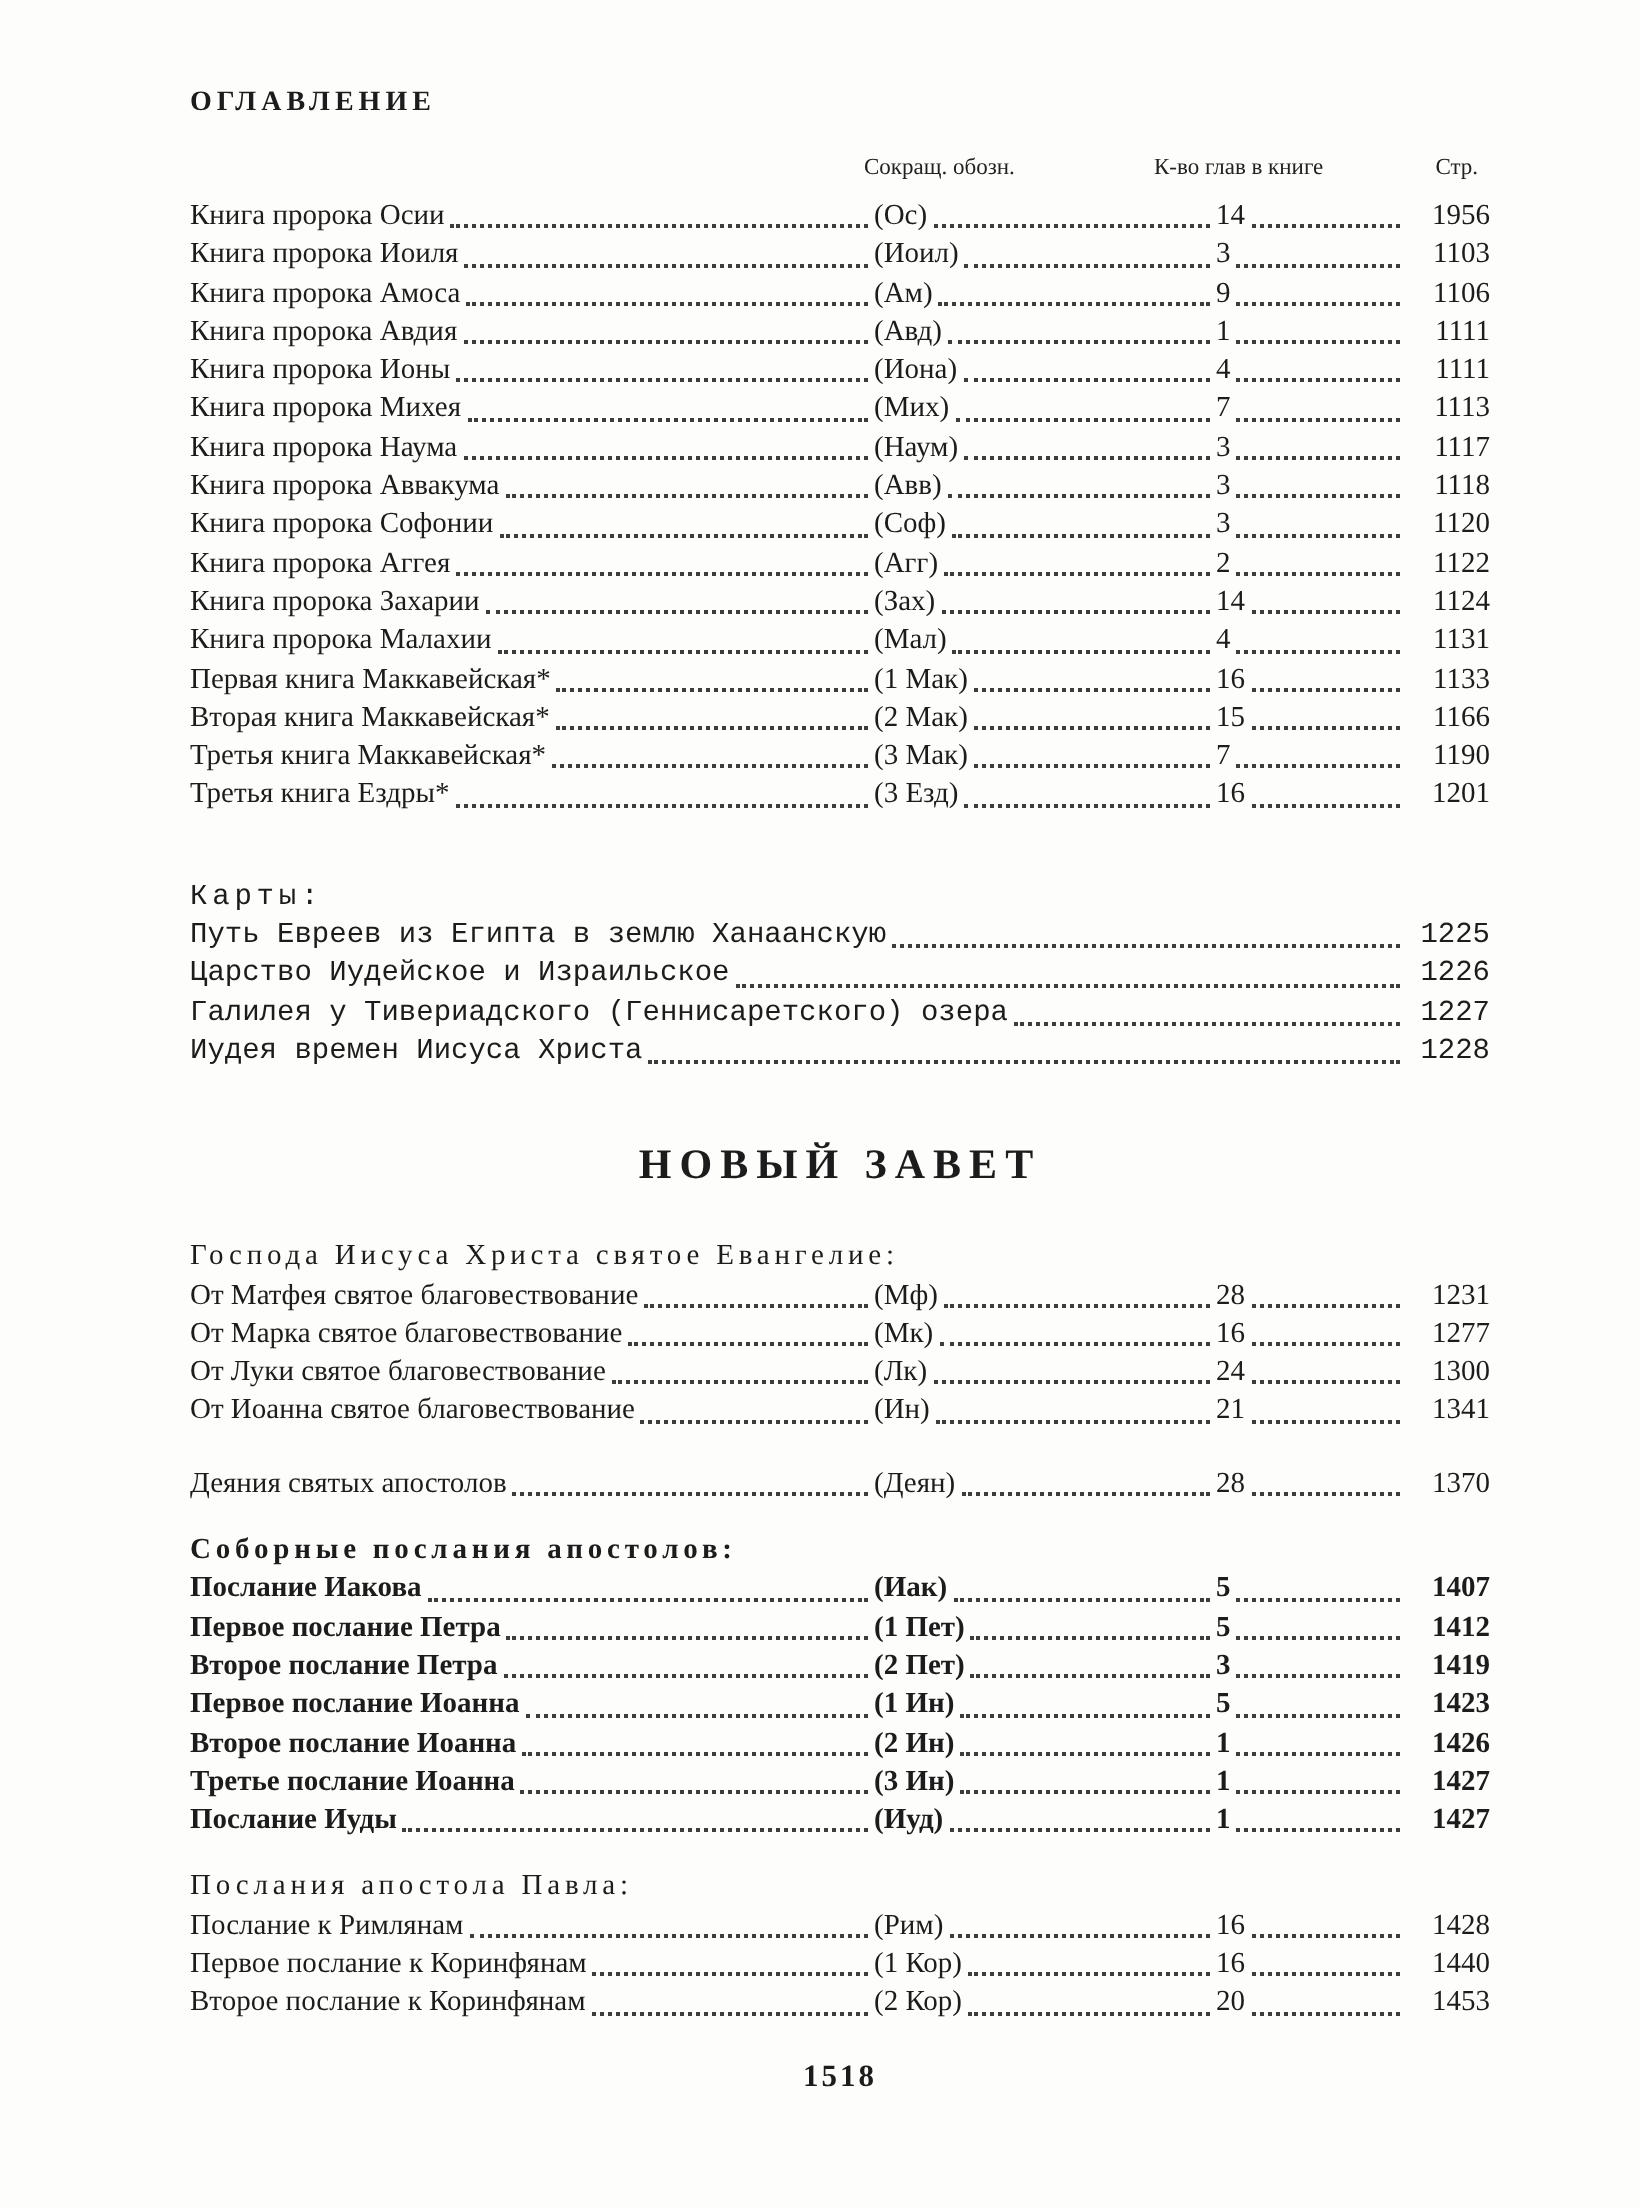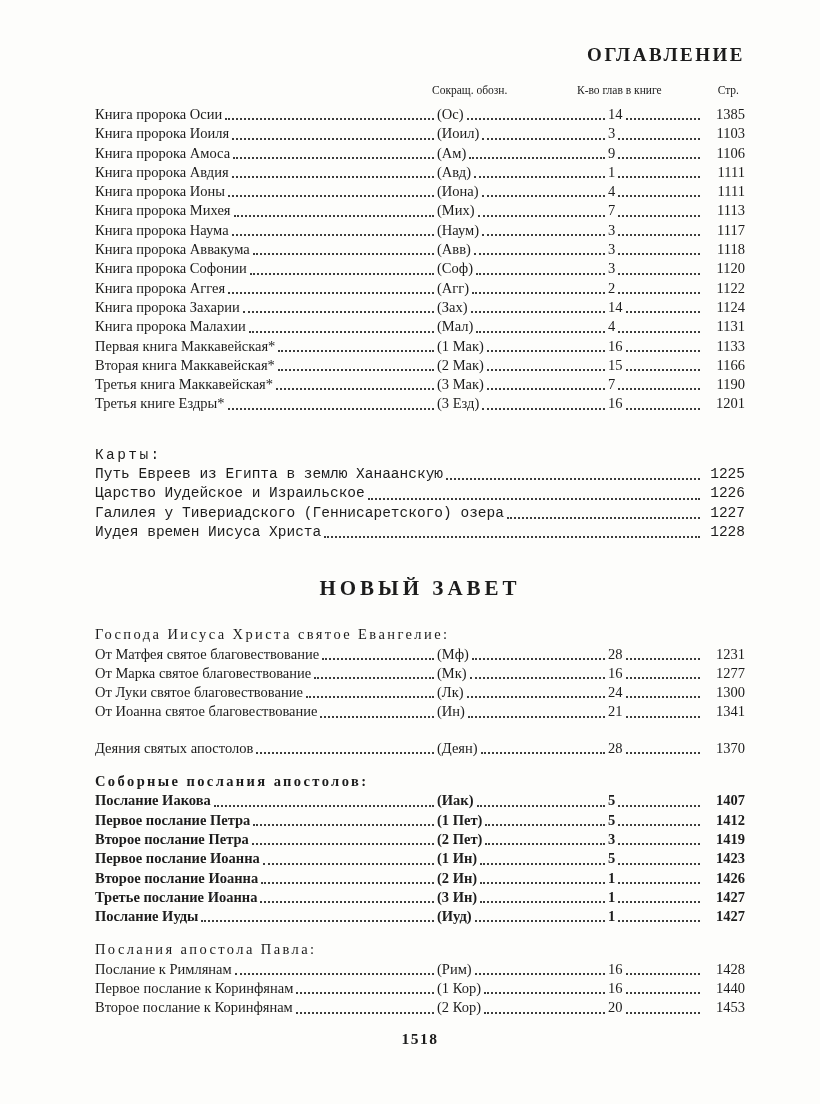--- a/index.html
+++ b/index.html
@@ -5,21 +5,21 @@
   * { box-sizing: border-box; }
   html, body { margin: 0; padding: 0; }
   body {
     width: 820px; height: 1104px;
     background: #fdfdfb; color: #1c1c1c;
     font-family: "Liberation Serif", "DejaVu Serif", serif;
     position: relative; overflow: hidden;
   }
   .page { position: absolute; left: 95px; top: 44px; width: 650px; }
 
-  .doc-title { text-align: right; font-weight: 700; font-size: 19px; letter-spacing: 2.5px; }
+  .doc-title { text-align: left; font-weight: 700; font-size: 14px; letter-spacing: 2.5px; }
 
   .col-headers { display: flex; margin: 18px 0 9px; font-size: 11.5px; color: #222; }
   .h-c1 { width: 337px; }
   .h-c2 { width: 145px; }
   .h-c3 { width: 131px; }
   .h-pg { flex: 1; text-align: right; padding-right: 6px; }
 
   .row { display: flex; font-size: 14.5px; line-height: 19.3px; white-space: nowrap; }
   .c { display: flex; }
   .c1 { width: 342px; }
@@ -60,21 +60,21 @@
           <span class="dots"></span>
         </span>
         <span class="c c2">
           <span class="abbr">(Ос)</span>
           <span class="dots"></span>
         </span>
         <span class="c c3">
           <span class="chap">14</span>
           <span class="dots"></span>
         </span>
-        <span class="pg">1385</span>
+        <span class="pg">1956</span>
       </div>
       <div class="row">
         <span class="c c1">
           <span class="t">Книга пророка Иоиля</span>
           <span class="dots"></span>
         </span>
         <span class="c c2">
           <span class="abbr">(Иоил)</span>
           <span class="dots"></span>
         </span>
@@ -274,21 +274,21 @@
           <span class="dots"></span>
         </span>
         <span class="c c3">
           <span class="chap">7</span>
           <span class="dots"></span>
         </span>
         <span class="pg">1190</span>
       </div>
       <div class="row">
         <span class="c c1">
-          <span class="t">Третья книге Ездры*</span>
+          <span class="t">Третья книга Ездры*</span>
           <span class="dots"></span>
         </span>
         <span class="c c2">
           <span class="abbr">(3 Езд)</span>
           <span class="dots"></span>
         </span>
         <span class="c c3">
           <span class="chap">16</span>
           <span class="dots"></span>
         </span>

